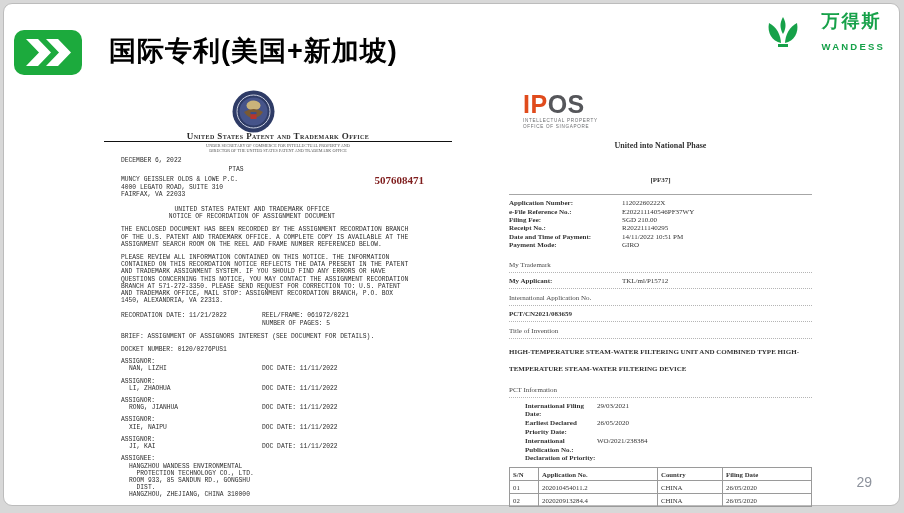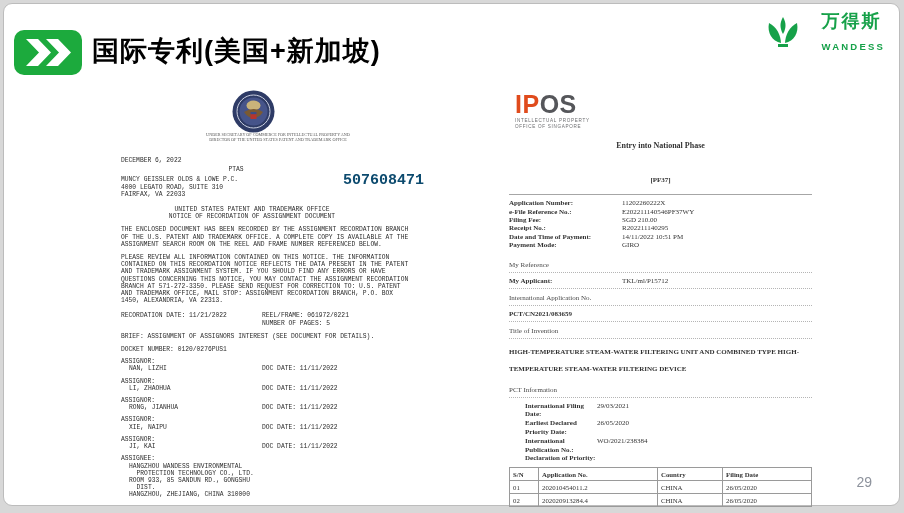--- a/index.html
+++ b/index.html
@@ -2,54 +2,54 @@
 <html><head>
 <meta charset="utf-8">
 <style>
   * { margin:0; padding:0; box-sizing:border-box; }
   html,body { width:904px; height:513px; background:#d8d8d8; font-family:"Liberation Sans",sans-serif; overflow:hidden; }
   body { position:relative; }
   .slide { position:absolute; left:3px; top:3px; width:897px; height:503px; background:#ffffff; border:1px solid #bcbcbc; border-radius:9px; }
 
   
   .chevron-badge { position:absolute; left:10px; top:26px; width:68px; height:45px; }
-  .slide-title { position:absolute; left:88px; top:29px; font-size:27px; font-weight:bold; color:#000; letter-spacing:1px; }
+  .slide-title { position:absolute; left:105px; top:29px; font-size:27px; font-weight:bold; color:#000; letter-spacing:1px; }
   .brand { position:absolute; right:14px; top:8px; display:flex; align-items:center; gap:20px; }
   .brand-text { display:flex; flex-direction:column; align-items:flex-start; line-height:1; }
   .brand-cn { font-size:18px; font-weight:bold; color:#16a149; letter-spacing:2px; }
   .brand-en { font-size:9.5px; font-weight:bold; color:#16a149; letter-spacing:2.2px; margin-top:12px; }
 
   
   .us-doc { position:absolute; left:100px; top:86px; width:348px; height:412px; font-family:"Liberation Mono","DejaVu Sans Mono",monospace; font-size:6.3px; color:#2b2b2b; }
   .us-seal { position:absolute; left:128px; top:0; }
   .us-header { position:absolute; top:41px; left:0; right:0; text-align:center; }
   .us-header-title { font-family:"Liberation Serif",serif; font-variant:small-caps; font-weight:bold; font-size:9px; letter-spacing:0.4px; border-bottom:1.5px solid #111; padding-bottom:0px; }
   .us-header-sub { font-family:"Liberation Serif",serif; font-size:4.2px; color:#555; line-height:5px; margin-top:1px; white-space:pre; }
   .us-body { position:absolute; top:64px; left:17px; right:6px; line-height:7.2px; }
   .us-date { margin-top:3px; }
   .us-ptas { margin-top:2px; width:230px; text-align:center; }
   .us-addr-wrap { position:relative; margin-top:3px; }
   .us-addr { white-space:pre; }
-  .us-number { position:absolute; right:22px; top:1px; font-family:Liberation Mono, monospace; font-weight:bold; font-size:15px; color:#0c4a6e; }
+  .us-number { position:absolute; right:22px; top:1px; font-family:Liberation Serif, serif; font-weight:bold; font-size:11px; color:#7f1d1d; }
   .us-notice { margin-top:8px; width:262px; text-align:center; white-space:pre; }
   .us-para { margin-top:6px; white-space:pre; }
   .us-rec { display:flex; margin-top:8px; }
   .us-rec .c1 { width:141px; }
   .us-rec .c2 { white-space:pre; }
   .us-brief { margin-top:6px; }
   .us-docket { margin-top:6px; }
   .asg { margin-top:5px; }
   .asg-row { display:flex; }
   .asg-row .nm { width:141px; padding-left:8px; }
   .us-assignee { margin-top:5px; }
   .us-assignee-lines { white-space:pre; padding-left:8px; }
 
   
   .sg-doc { position:absolute; left:505px; top:88px; width:303px; font-family:"Liberation Serif",serif; font-size:7px; color:#333; }
-  .ipos-logo { margin-left:6px; }
+  .ipos-logo { margin-left:14px; }
   .ipos-word { font-family:"Liberation Sans",sans-serif; font-weight:bold; font-size:25px; line-height:25px; letter-spacing:0.5px; }
   .ipos-ip { color:#e04b1c; } .ipos-os { color:#55565a; }
   .ipos-sub { font-family:"Liberation Sans",sans-serif; font-size:4.6px; color:#6c6d70; letter-spacing:0.7px; line-height:5.6px; margin-top:1px; white-space:pre; }
   .sg-title { text-align:center; font-weight:bold; font-size:8px; margin-top:12px; }
   .sg-code { text-align:center; font-weight:bold; font-size:7px; margin-top:26px; }
   .sg-topline { border-top:1px solid #a6a6a6; margin-top:10px; }
   .sg-fields { margin-top:4px; }
   .sg-frow { display:flex; line-height:8.4px; }
   .sg-frow .lb { width:113px; font-weight:bold; }
   .sec { border-bottom:1px dotted #b5b5b5; padding:5px 0 3px; color:#4a4a4a; }
@@ -97,20 +97,21 @@
     <svg class="us-seal" width="43" height="43" viewBox="0 0 43 43">
       <circle cx="21.5" cy="21.5" r="21" fill="#2e3b66"></circle>
       <circle cx="21.5" cy="21.5" r="16.5" fill="none" stroke="#cdd2e2" stroke-width="1"></circle>
       <circle cx="21.5" cy="21.5" r="14" fill="#46548a"></circle>
       <ellipse cx="21.5" cy="15.5" rx="7" ry="5" fill="#c9b37a"></ellipse>
       <path d="M12 22 q9.5 -6 19 0 q-4 6 -9.5 6 q-5.5 0 -9.5 -6 Z" fill="#7a5a33"></path>
       <rect x="18.5" y="22" width="6" height="7" fill="#b5352f"></rect>
       <rect x="18.5" y="22" width="6" height="2.2" fill="#3a4f86"></rect>
     </svg>
     <div class="us-header">
+      <div class="us-header-title">United States Patent and Trademark Office</div>
       <div class="us-header-sub">UNDER SECRETARY OF COMMERCE FOR INTELLECTUAL PROPERTY AND
 DIRECTOR OF THE UNITED STATES PATENT AND TRADEMARK OFFICE</div>
     </div>
     <div class="us-body">
       <div class="us-date">DECEMBER 6, 2022</div>
       <div class="us-ptas">PTAS</div>
       <div class="us-addr-wrap">
         <div class="us-addr">MUNCY GEISSLER OLDS &amp; LOWE P.C.
 4000 LEGATO ROAD, SUITE 310
 FAIRFAX, VA 22033</div>
@@ -182,21 +183,21 @@
       </div>
     </div>
   </div>
 
   <div class="sg-doc">
     <div class="ipos-logo">
       <div class="ipos-word"><span class="ipos-ip">IP</span><span class="ipos-os">OS</span></div>
       <div class="ipos-sub">INTELLECTUAL PROPERTY
 OFFICE OF SINGAPORE</div>
     </div>
-    <div class="sg-title">Entry into National Phase</div>
+    <div class="sg-title">United into National Phase</div>
     <div class="sg-code">[PF37]</div>
     <div class="sg-topline"></div>
 
     <div class="sg-fields">
       <div class="sg-frow">
           <span class="lb">Application Number:</span>
           <span>11202260222X</span>
         </div>
       <div class="sg-frow">
           <span class="lb">e-File Reference No.:</span>
@@ -213,21 +214,21 @@
       <div class="sg-frow">
           <span class="lb">Date and Time of Payment:</span>
           <span>14/11/2022 10:51 PM</span>
         </div>
       <div class="sg-frow">
           <span class="lb">Payment Mode:</span>
           <span>GIRO</span>
         </div>
     </div>
 
-    <div class="sec first">My Reference</div>
+    <div class="sec first">My Trademark</div>
     <div class="val-row">
       <span class="lb">My Applicant:</span>
       <span>TKL/ml/P15712</span>
     </div>
     <div class="sec">International Application No.</div>
     <div class="bold-line">PCT/CN2021/083659</div>
     <div class="sec">Title of Invention</div>
     <div class="inv-title">HIGH-TEMPERATURE STEAM-WATER FILTERING UNIT AND COMBINED TYPE HIGH-TEMPERATURE STEAM-WATER FILTERING DEVICE</div>
     <div class="sec">PCT Information</div>
 

